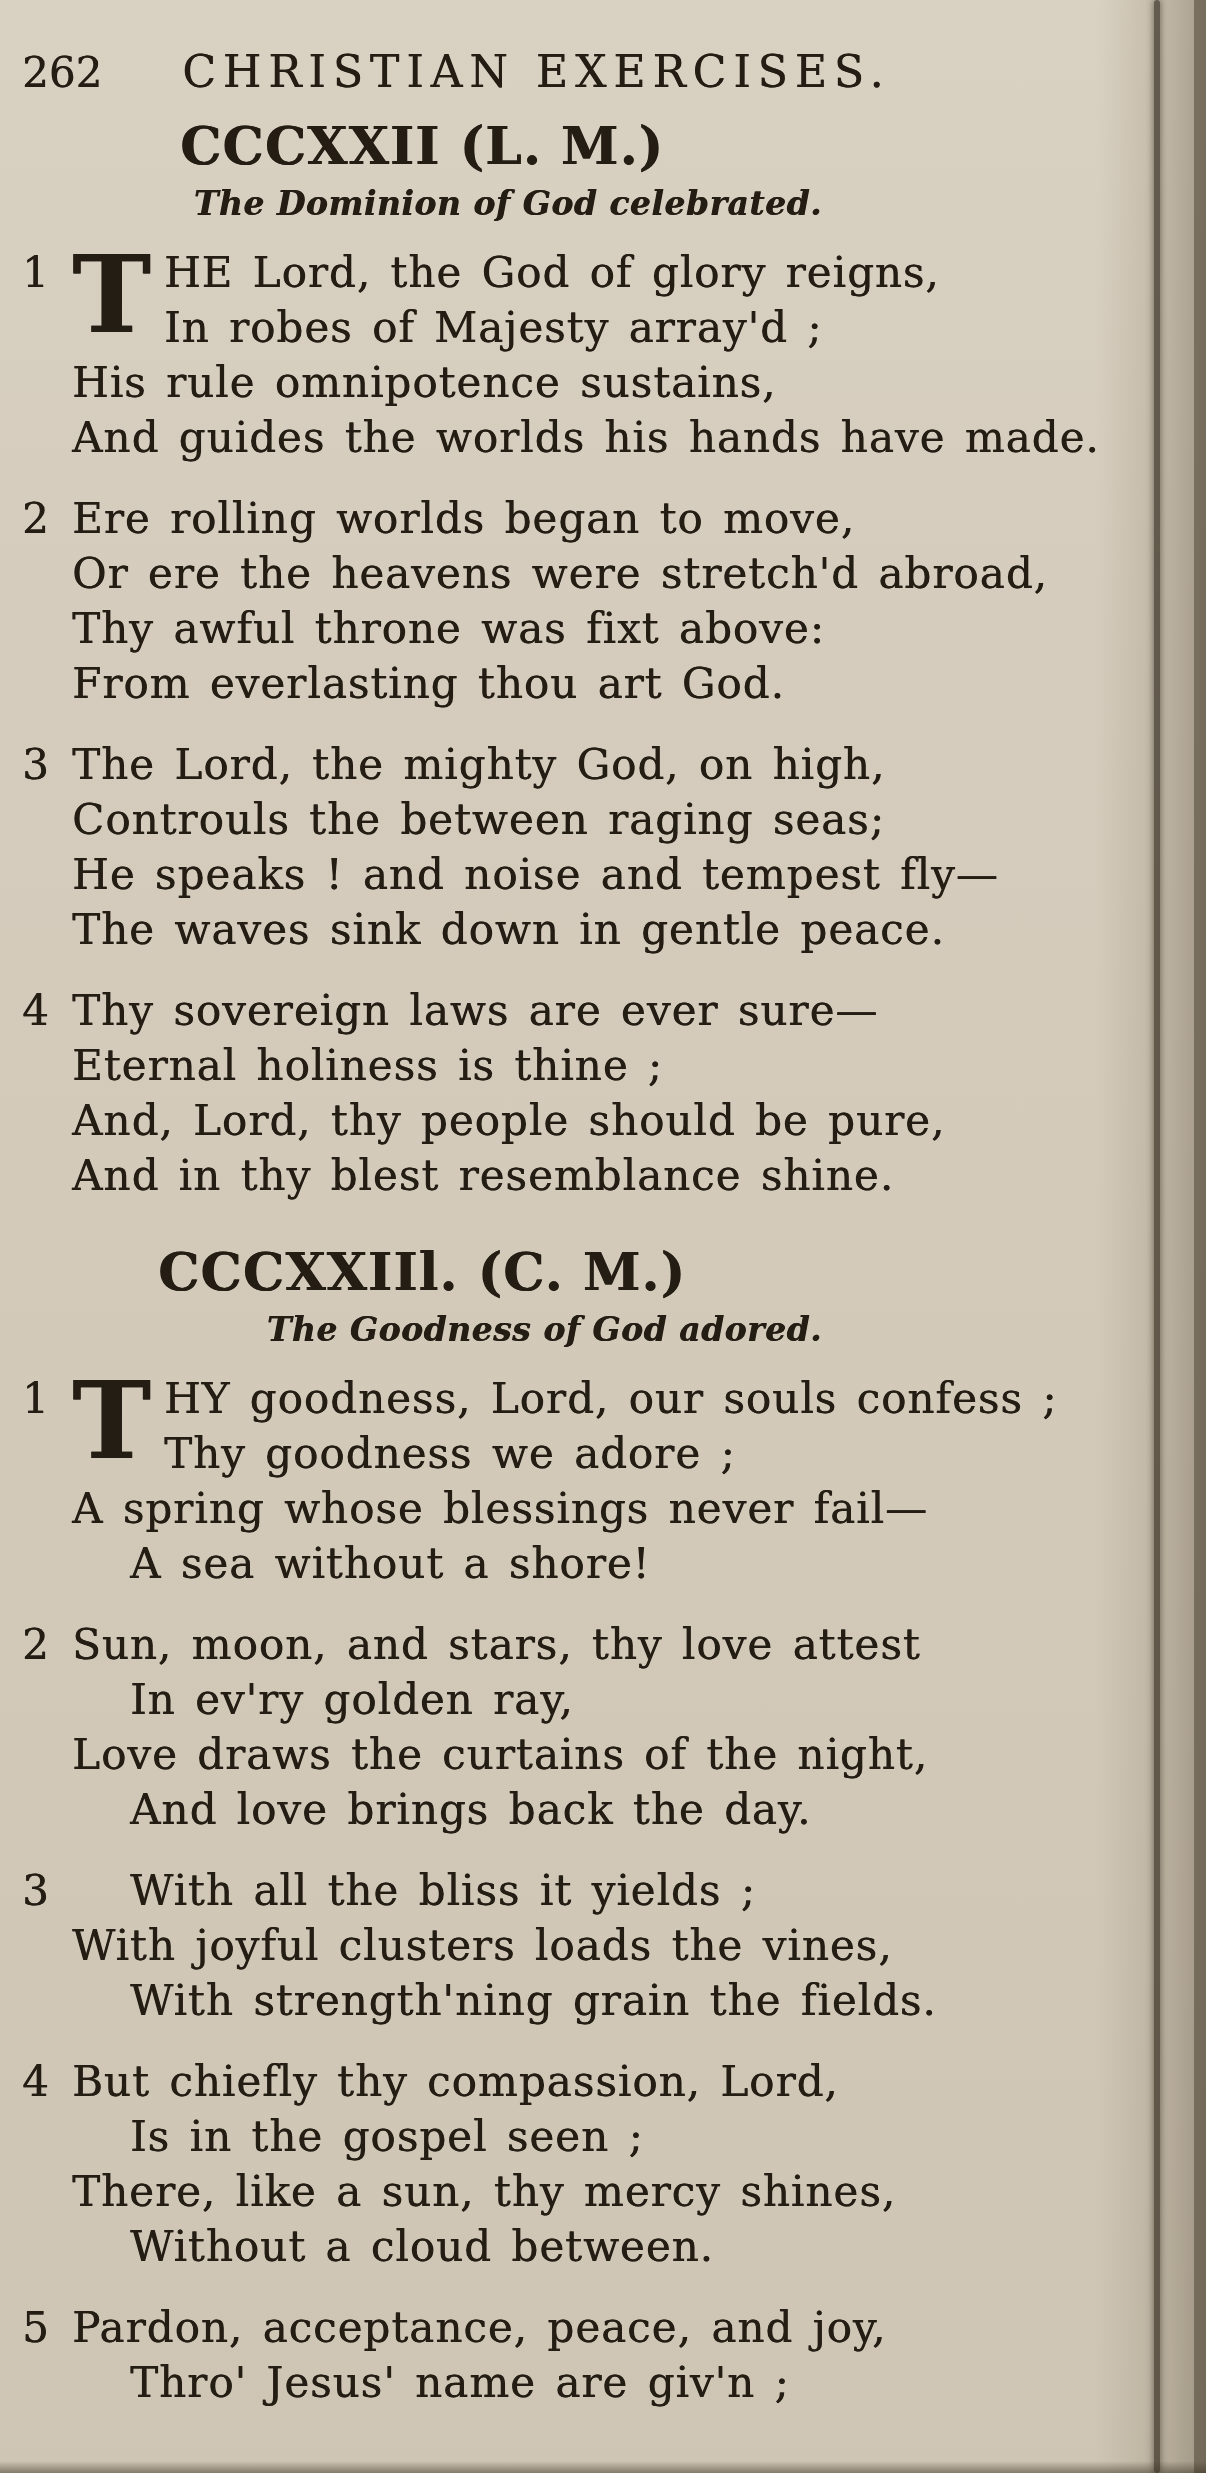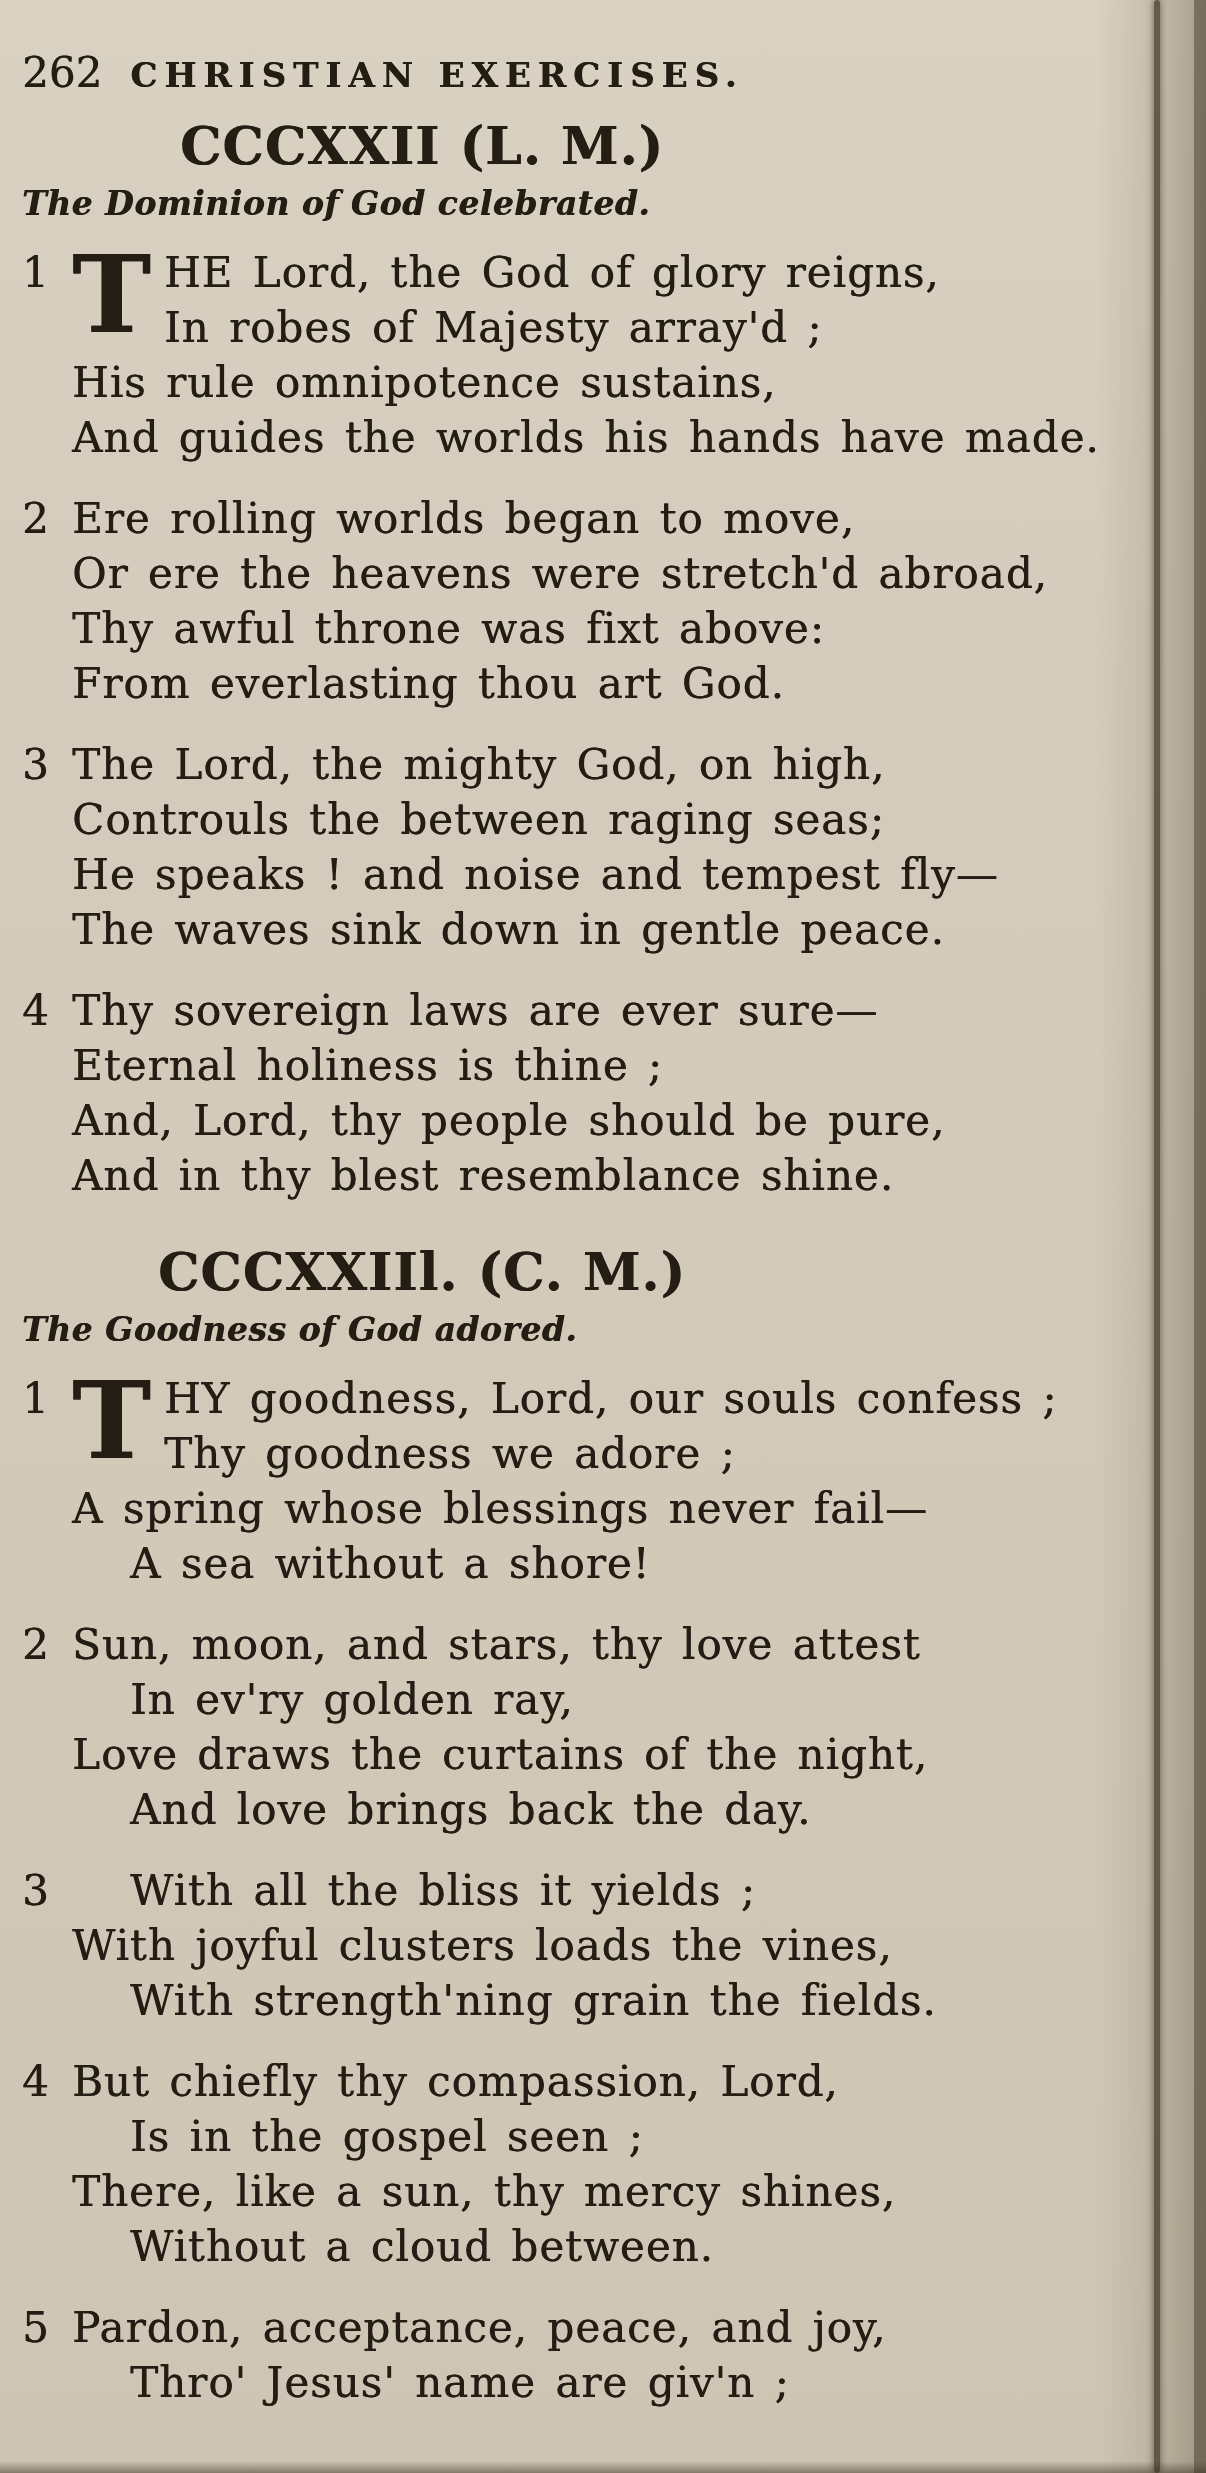--- a/index.html
+++ b/index.html
@@ -14,30 +14,30 @@
     background: linear-gradient(180deg, #d9d1c2 0%, #d5ccbd 25%, #d2c9b9 60%, #cec5b4 100%);
     font-family: "DejaVu Serif", "Liberation Serif", serif;
     color: #241d14;
     text-shadow: 0.5px 0 0 currentColor;
     overflow: hidden;
   }
   .content { padding: 16px 70px 0 22px; }
 
   .running-header { display: flex; align-items: baseline; margin-bottom: 18px; }
   .pageno { font-size: 42px; margin-top: 32px; }
-  .runhead { margin-left: 28px; font-size: 34px; font-weight: bold; letter-spacing: 7px; }
+  .runhead { margin-left: 80px; font-size: 44px; font-weight: normal; letter-spacing: 7px; }
 
   .hymn-heading {
     width: 800px; text-align: center;
     font-size: 52px; font-weight: bold; letter-spacing: 1px;
     margin: 14px 0 8px;
   }
   .hymn + .hymn .hymn-heading { margin-top: 38px; }
   .hymn-subtitle {
-    width: 800px; text-align: left;
+    width: 800px; text-align: right;
     font-size: 33px; font-style: italic; font-weight: bold;
     margin: 0 0 22px; letter-spacing: 0.5px;
   }
 
   .verse {
     position: relative;
     margin: 0 0 26px 0;
     font-size: 42px; line-height: 55px;
     letter-spacing: 1px; word-spacing: 5px;
   }

